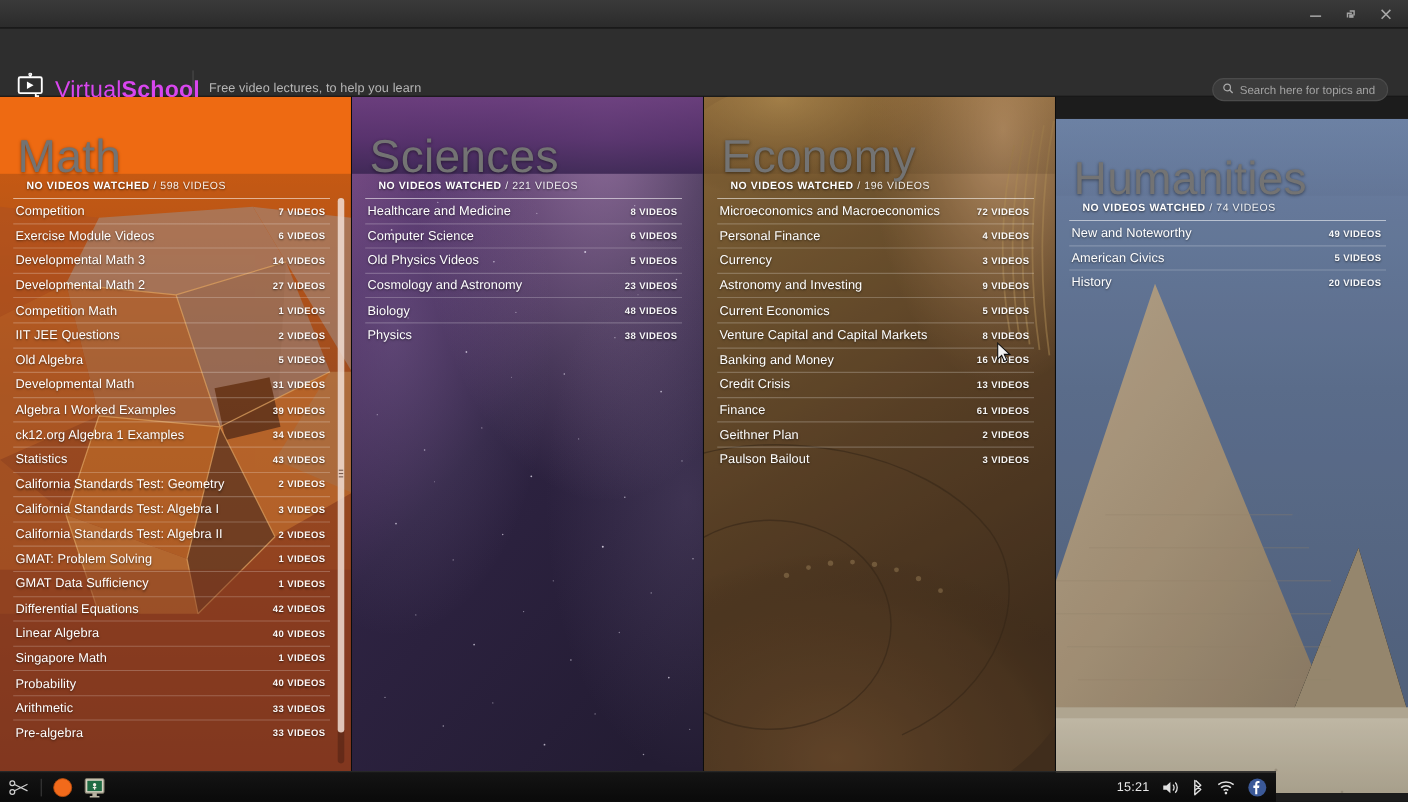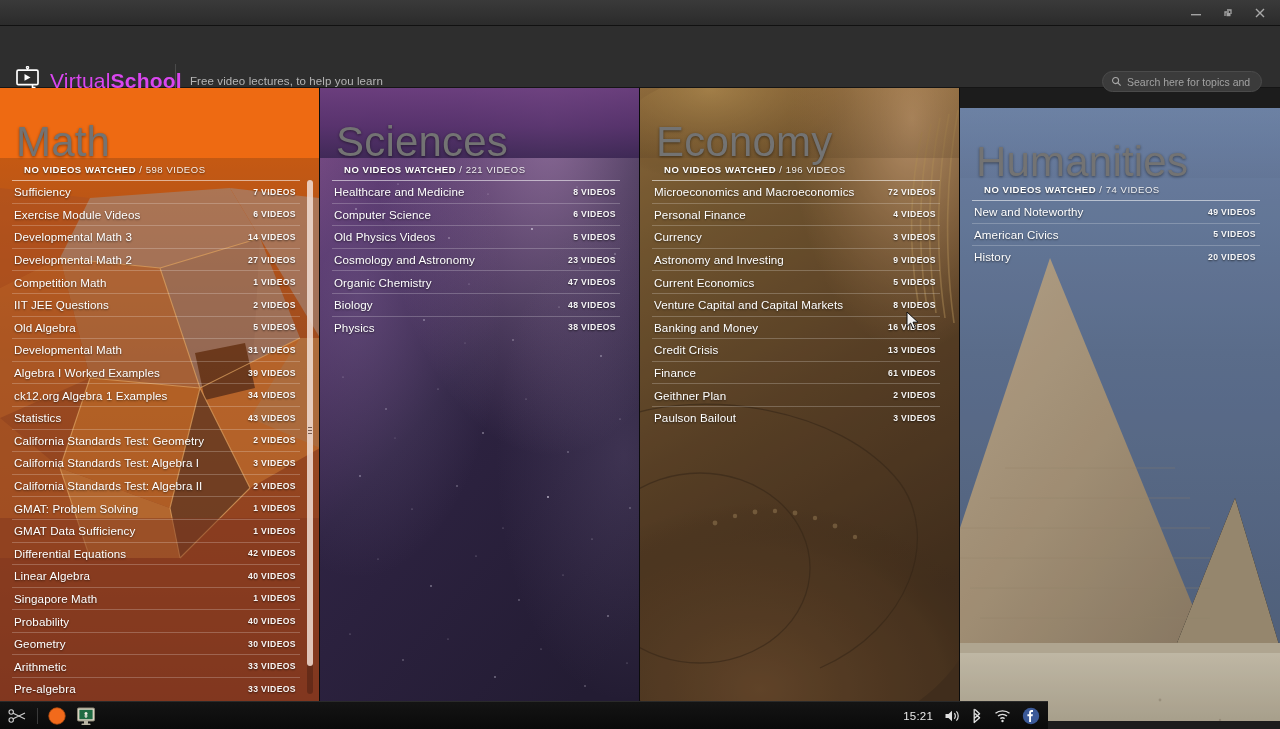--- a/index.html
+++ b/index.html
@@ -69,21 +69,21 @@
     background:rgba(255,235,225,.80); border-radius:3px; }
   #mathGrip { position:absolute; left:1px; top:247px; width:4px; height:9px; }
   #mathGrip i { display:block; height:1px; background:rgba(60,30,20,.65);
     margin-bottom:2px; }
 
   
   #cursor { position:absolute; left:906px; top:311px; width:14px; height:20px;
     pointer-events:none; }
 
   
-  #taskbar { position:absolute; left:0; bottom:0; width:1048px; height:28px;
+  #taskbar { position:absolute; left:0; bottom:0; width:1160px; height:28px;
     background:linear-gradient(#141414,#0a0a0a); border-top:1px solid #2a2a2a; }
   #tb-left { position:absolute; left:8px; top:0; height:28px; display:flex;
     align-items:center; gap:9px; }
   .tb-sep { width:1px; height:16px; background:#3a3a3a; }
   #tb-right { position:absolute; right:8px; top:0; height:28px; display:flex;
     align-items:center; gap:11px; }
   #clock { color:#e8e8e8; font-size:11.5px; letter-spacing:.2px; }
   .tbicon { display:block; }
 </style>
 </head>
@@ -181,21 +181,21 @@
         </svg>
       </div>
       <div class="col-head-shade" style="background:#ee6a12;"></div>
       <div class="col-title">Math</div>
       <div class="meta">
         <span>NO VIDEOS WATCHED</span>
         <span class="dim">/ 598 VIDEOS</span>
       </div>
       <div class="list">
           <div class="row">
-            <span class="name">Sufficiency</span>
+            <span class="name">Competition</span>
             <span class="count">7 VIDEOS</span>
           </div>
           <div class="row">
             <span class="name">Exercise Module Videos</span>
             <span class="count">6 VIDEOS</span>
           </div>
           <div class="row">
             <span class="name">Developmental Math 3</span>
             <span class="count">14 VIDEOS</span>
           </div>
@@ -259,24 +259,20 @@
             <span class="name">Linear Algebra</span>
             <span class="count">40 VIDEOS</span>
           </div>
           <div class="row">
             <span class="name">Singapore Math</span>
             <span class="count">1 VIDEOS</span>
           </div>
           <div class="row">
             <span class="name">Probability</span>
             <span class="count">40 VIDEOS</span>
-          </div>
-          <div class="row">
-            <span class="name">Geometry</span>
-            <span class="count">30 VIDEOS</span>
           </div>
           <div class="row">
             <span class="name">Arithmetic</span>
             <span class="count">33 VIDEOS</span>
           </div>
           <div class="row">
             <span class="name">Pre-algebra</span>
             <span class="count">33 VIDEOS</span>
           </div>
         </div>
@@ -382,24 +378,20 @@
           </div>
           <div class="row">
             <span class="name">Old Physics Videos</span>
             <span class="count">5 VIDEOS</span>
           </div>
           <div class="row">
             <span class="name">Cosmology and Astronomy</span>
             <span class="count">23 VIDEOS</span>
           </div>
           <div class="row">
-            <span class="name">Organic Chemistry</span>
-            <span class="count">47 VIDEOS</span>
-          </div>
-          <div class="row">
             <span class="name">Biology</span>
             <span class="count">48 VIDEOS</span>
           </div>
           <div class="row">
             <span class="name">Physics</span>
             <span class="count">38 VIDEOS</span>
           </div>
         </div>
     </div>
 

